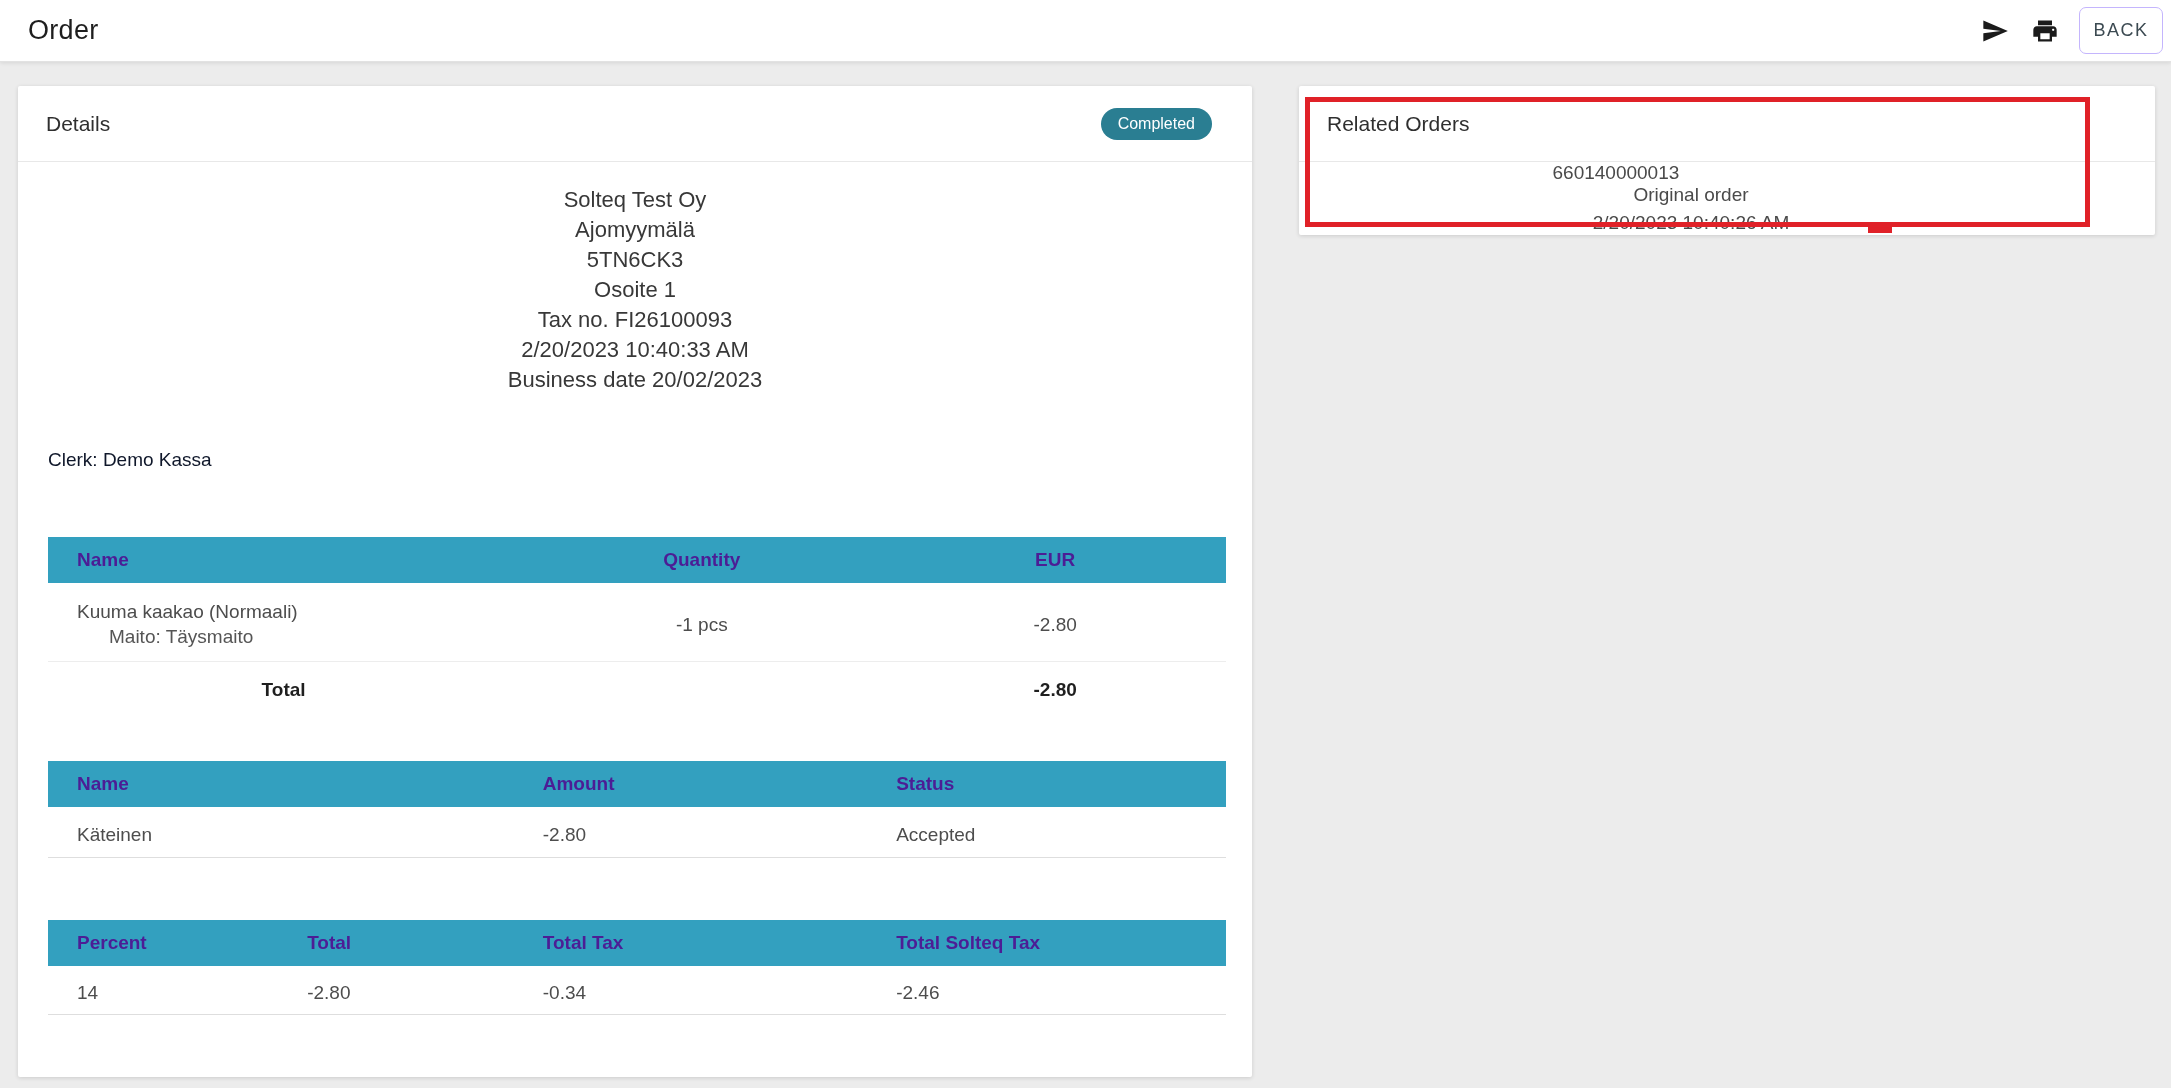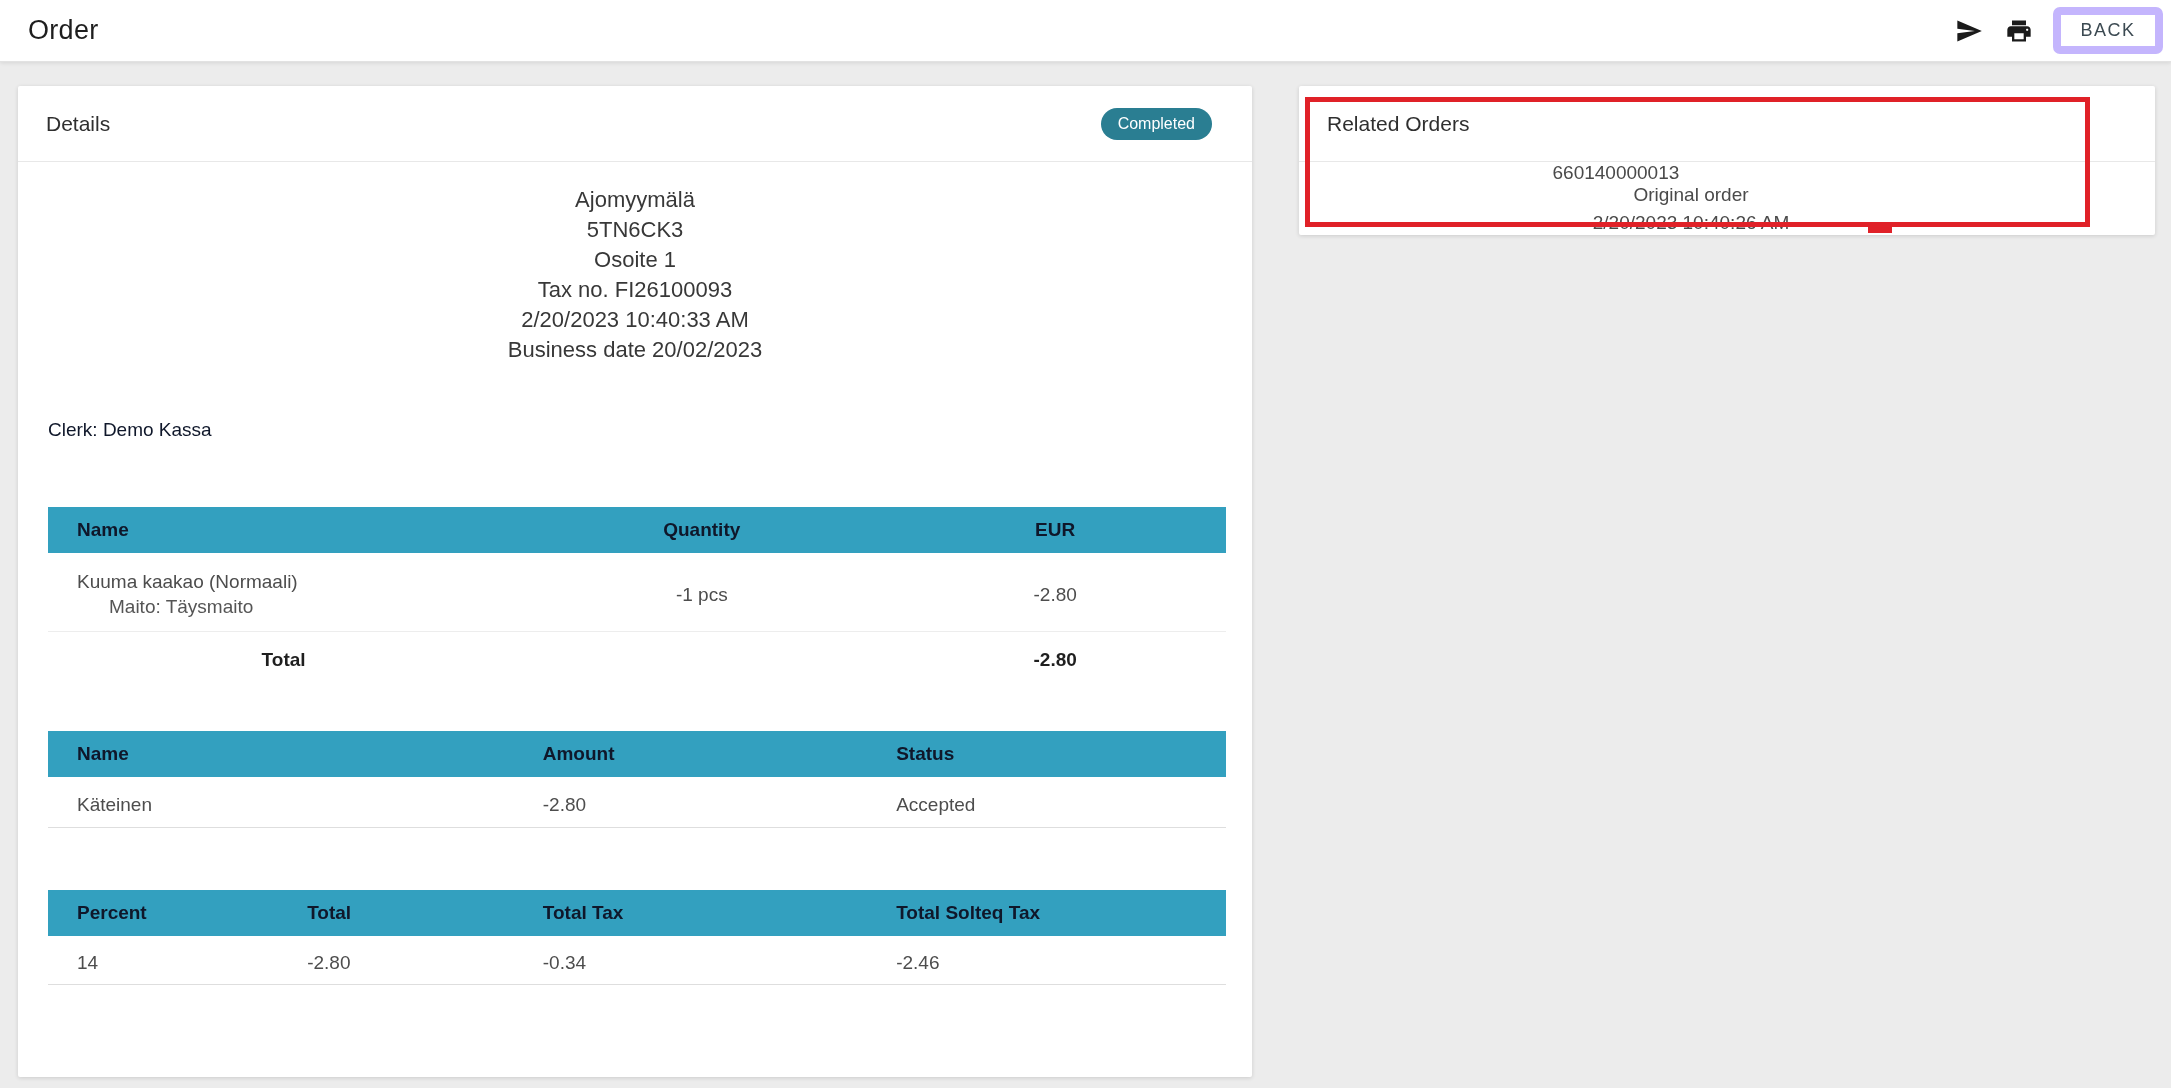--- a/index.html
+++ b/index.html
@@ -18,22 +18,22 @@
     background:#fff; border-bottom:1px solid #e2e2e2;
     box-shadow:0 1px 4px rgba(0,0,0,.10);
     display:flex; align-items:center; z-index:5;
   }
   .page-title { margin-left:28px; font-size:27px; font-weight:500; color:#1e1e1e; letter-spacing:.3px; }
   .topbar-actions { margin-left:auto; margin-right:8px; display:flex; align-items:center; }
   .icon-btn { width:32px; height:32px; display:flex; align-items:center; justify-content:center; cursor:pointer; }
   .icon-btn + .icon-btn { margin-left:18px; }
   .icon-btn svg { width:28px; height:28px; fill:#1b1b1b; }
   .back-btn {
-    margin-left:18px; width:110px; height:47px;
-    border:8px solid #c4b5fd; border-radius:7px; background:#fff;
+    margin-left:18px; width:84px; height:47px;
+    border:1px solid #c4b5fd; border-radius:7px; background:#fff;
     font-family:inherit; font-size:18px; letter-spacing:1.5px;
     color:#3c4a52; cursor:pointer; display:flex; align-items:center; justify-content:center;
   }
 
   
   .card {
     position:absolute; background:#fff; border-radius:2px;
     box-shadow:0 1px 4px rgba(0,0,0,.14);
   }
   .details-card { left:18px; top:86px; width:1234px; height:991px; }
@@ -56,21 +56,21 @@
   .clerk { margin:54px 0 0 30px; font-size:19px; line-height:22px; color:#0f172a; }
 
   
   .tbl { margin:0 26px 0 30px; }
   .tbl-items    { margin-top:66px; }
   .tbl-payments { margin-top:60px; }
   .tbl-tax      { margin-top:62px; }
 
   .t-head {
     display:flex; align-items:center; height:46px;
-    background:#33a0bf; color:#0f172a; font-size:19px; font-weight:700;
+    background:#33a0bf; color:#4c1d95; font-size:19px; font-weight:700;
   }
   .t-row { display:flex; align-items:center; font-size:19px; color:#4d4d4d; }
 
   
   .it-c1 { width:40%; padding-left:29px; }
   .it-c2 { width:31%; text-align:center; }
   .it-c3 { width:29%; text-align:center; }
   .item-row { padding:18px 0 13px 0; border-bottom:1px solid #ededed; }
   .item-sub { padding-left:32px; margin-top:3px; color:#555; }
   .total-row { padding:17px 0 0 0; font-weight:700; color:#1f1f1f; }
@@ -128,20 +128,21 @@
   </div>
 </header>
 
 <section class="card details-card">
   <div class="card-header">
     <div class="card-title">Details</div>
     <div class="status-badge">Completed</div>
   </div>
 
   <div class="receipt">
+    <div>Solteq Test Oy</div>
     <div>Ajomyymälä</div>
     <div>5TN6CK3</div>
     <div>Osoite 1</div>
     <div>Tax no. FI26100093</div>
     <div>2/20/2023 10:40:33 AM</div>
     <div>Business date 20/02/2023</div>
   </div>
 
   <div class="clerk">Clerk: Demo Kassa</div>
 

